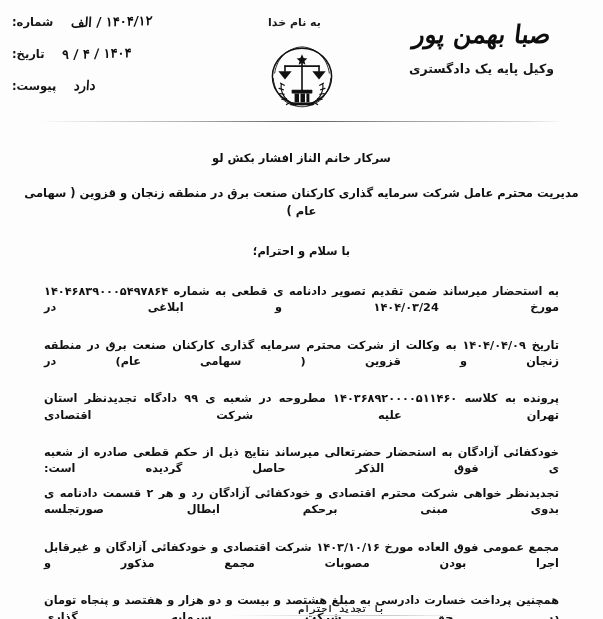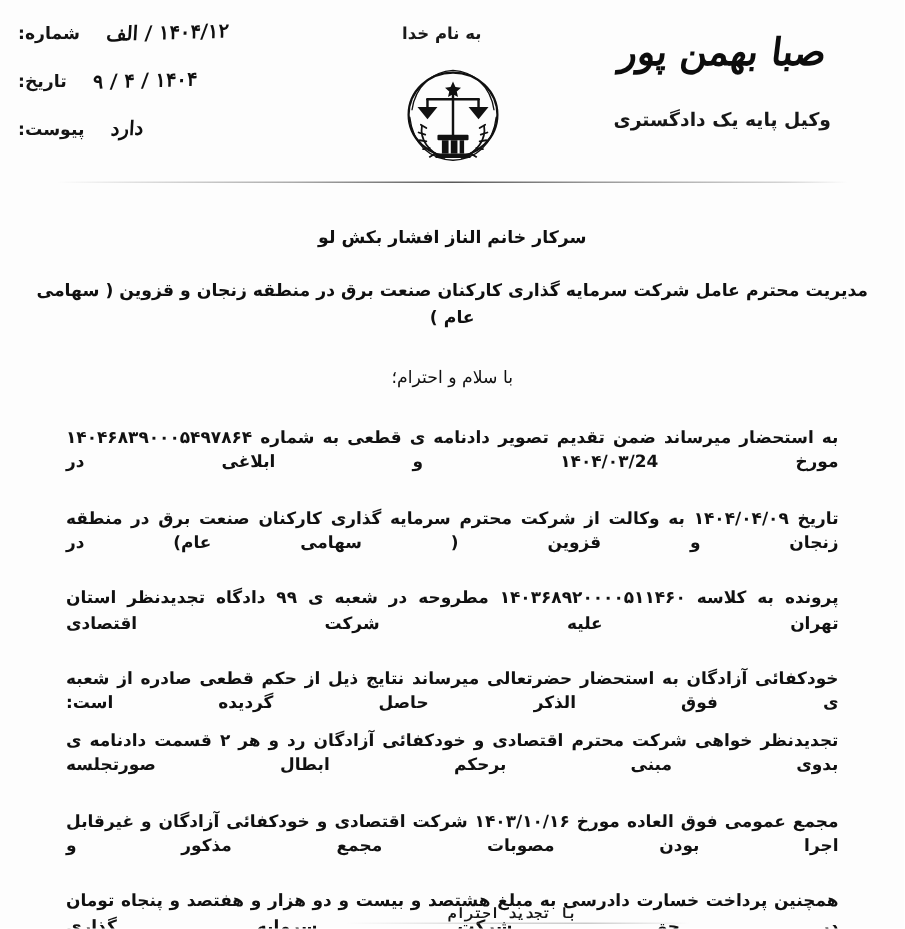--- a/index.html
+++ b/index.html
@@ -99,21 +99,21 @@
     font-size: 25px;
     font-family: "DejaVu Serif", "Liberation Serif", serif;
     font-weight: 700;
     color: #0d0d0d;
     line-height: 1.05;
     letter-spacing: -0.5px;
     transform: skewX(-7deg);
     display: inline-block;
   }
   .firm-title {
-    margin-top: 24px;
+    margin-top: 13px;
     font-size: 12.5px;
     font-weight: 700;
     color: #171717;
     letter-spacing: 0.2px;
   }
 
   .divider {
     position: absolute;
     top: 121px;
     left: 38px;
@@ -145,21 +145,21 @@
     text-align: center;
     line-height: 1.5;
     margin: 0 0 18px 0;
     letter-spacing: 0.1px;
   }
   .addressee.line1 { }
   .addressee.line2 { margin-bottom: 24px; }
 
   .salutation {
     font-size: 11.5px;
-    font-weight: 400;
+    font-weight: 700;
     color: #101010;
     text-align: center;
     margin: 0 0 26px 0;
   }
 
   .para {
     font-size: 11.3px;
     font-weight: 600;
     color: #111111;
     text-align: justify;

